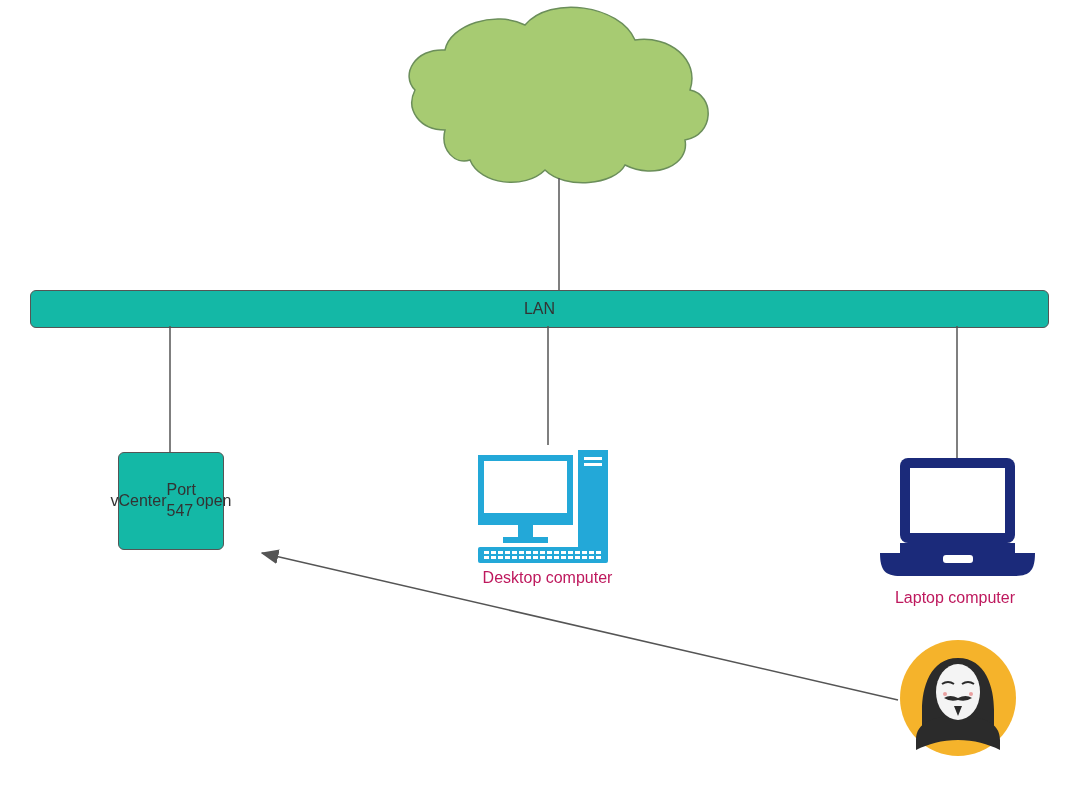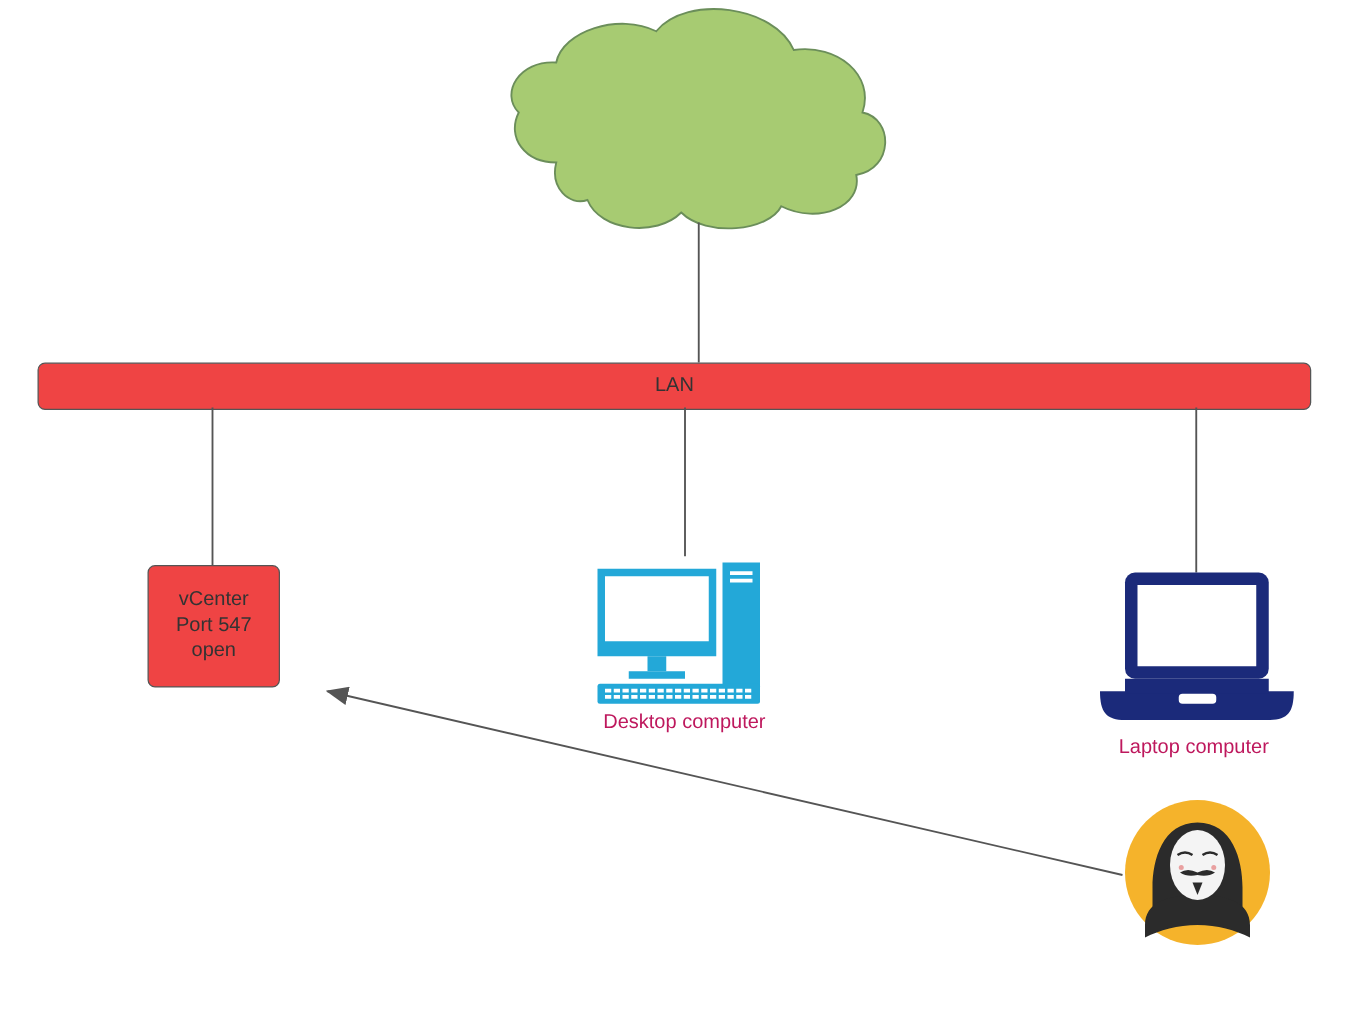--- a/index.html
+++ b/index.html
@@ -17,21 +17,21 @@
     height: 809px;
   }
   .label {
     position: absolute;
     font-size: 16px;
     color: #be185d;
     text-align: center;
   }
   .box {
     position: absolute;
-    background: #ef4444;
+    background: #14b8a6;
     border: 1px solid #555;
     border-radius: 6px;
     display: flex;
     align-items: center;
     justify-content: center;
     text-align: left;
     font-size: 16px;
     color: #333;
   }
   svg.overlay {
@@ -45,21 +45,21 @@
 </style>
 </head>
 <body>
 
 <div class="canvas">
 
   <div class="box" style="left:30px; top:290px; width:1017px; height:36px;">
     <span>LAN</span>
   </div>
 
-  <div class="box" style="left:118px; top:452px; width:104px; height:96px; flex-direction:column; line-height:1.3;">
+  <div class="box" style="left:118px; top:452px; width:104px; height:96px; flex-direction:row; line-height:1.3;">
     <span>vCenter</span>
     <span>Port 547</span>
     <span>open</span>
   </div>
 
   <div class="label" style="left:460px; top:569px; width:175px;">Desktop computer</div>
 
   <div class="label" style="left:875px; top:589px; width:160px;">Laptop computer</div>
 
   <div class="label" style="left:490px; top:82px; width:120px; font-size:20px;">Internet</div>

